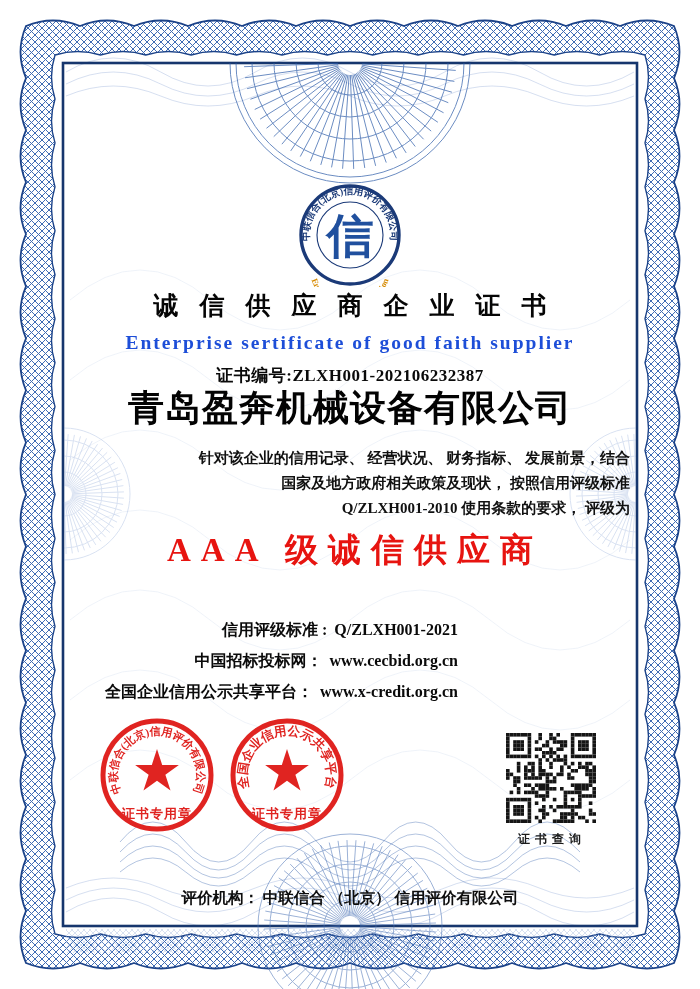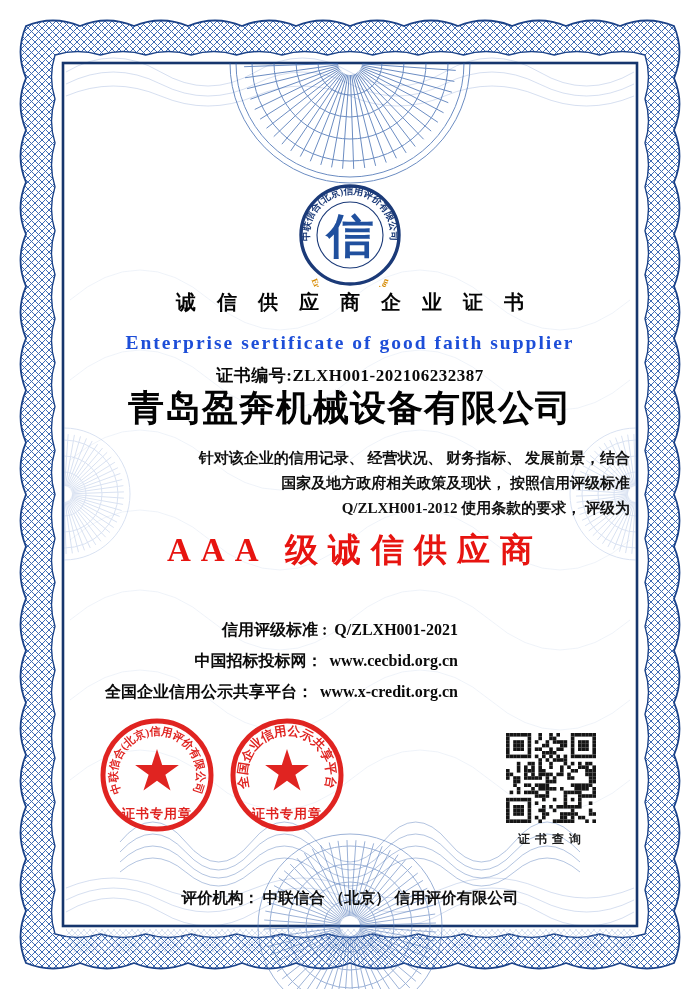--- a/index.html
+++ b/index.html
@@ -3,21 +3,21 @@
 <meta charset="utf-8">
 <style>
   html,body{margin:0;padding:0;background:#ffffff;}
   .cert{
     position:relative;width:700px;height:989px;background:#ffffff;overflow:hidden;
     font-family:"Liberation Serif","DejaVu Serif",serif;color:#0a0a0a;
   }
   .decor{position:absolute;left:0;top:0;}
   .abs{position:absolute;left:70px;right:70px;text-align:center;}
   .logo-wrap{position:absolute;left:298px;top:183px;width:104px;height:104px;}
-  .title{top:289px;font-size:20px;font-weight:bold;letter-spacing:21px;padding-left:21px;color:#050505;}
+  .title{top:289px;font-size:25px;font-weight:bold;letter-spacing:21px;padding-left:21px;color:#050505;}
   .subtitle{top:332px;font-size:19.5px;font-weight:bold;letter-spacing:2px;color:#1d4ed8;}
   .certno{top:364px;font-size:17px;font-weight:bold;letter-spacing:.5px;}
   .company{top:384px;font-size:36px;font-weight:bold;letter-spacing:1px;color:#030303;}
   .body-par{top:446px;font-size:15px;line-height:25px;font-weight:bold;color:#111;text-align:right;}
   .rating{top:528px;font-size:33px;font-weight:bold;color:#e71410;letter-spacing:10px;padding-left:10px;}
   .details{position:absolute;left:105px;top:614px;text-align:right;font-size:16px;font-weight:bold;}
   .details .row{height:31px;line-height:31px;white-space:nowrap;}
   .details .val{margin-left:7px;}
   .stamp{position:absolute;width:116px;height:116px;}
   .stamp1{left:99px;top:717px;}
@@ -267,21 +267,21 @@
   <div class="abs title">诚信供应商企业证书</div>
   <div class="abs subtitle">Enterprise sertificate of good faith supplier</div>
   <div class="abs certno">
     <span>证书编号:</span><span>ZLXH001-202106232387</span>
   </div>
   <div class="abs company">青岛盈奔机械设备有限公司</div>
 
   <div class="abs body-par">
     <div>针对该企业的信用记录、 经营状况、 财务指标、 发展前景，结合</div>
     <div>国家及地方政府相关政策及现状， 按照信用评级标准</div>
-    <div>Q/ZLXH001-2012 使用条款的要求， 评级为</div>
+    <div>Q/ZLXH001-2010 使用条款的要求， 评级为</div>
   </div>
 
   <div class="abs rating">AAA 级诚信供应商</div>
 
   <div class="details">
     <div class="row">
       <span>信用评级标准 :</span><span class="val">Q/ZLXH001-2021</span>
     </div>
     <div class="row">
       <span>中国招标投标网：</span><span class="val">www.cecbid.org.cn</span>

